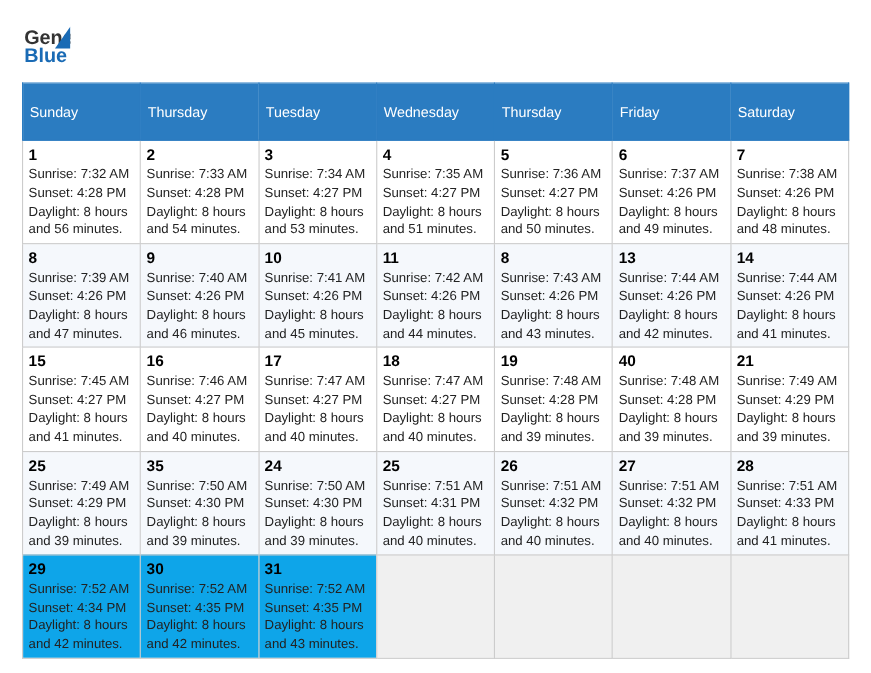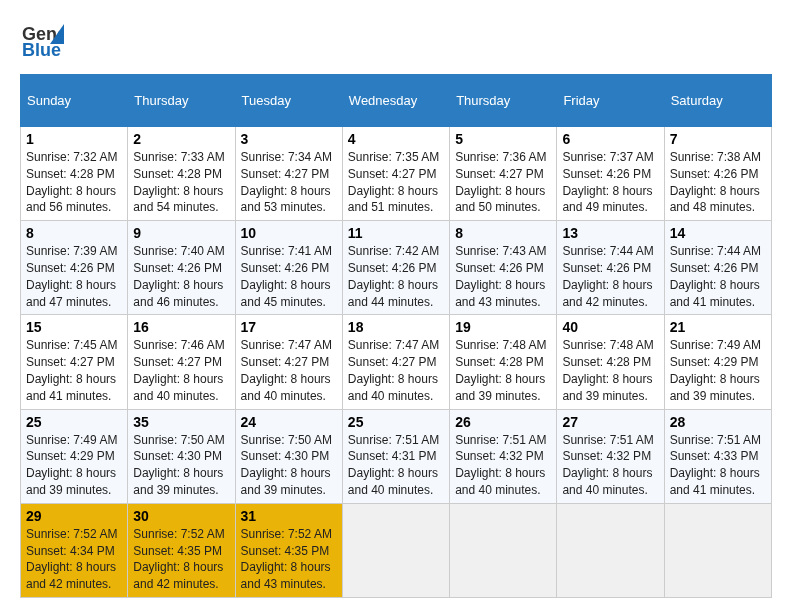--- a/index.html
+++ b/index.html
@@ -51,21 +51,21 @@
       vertical-align: top;
       padding: 4px 5px;
       width: 14.28%;
       min-height: 80px;
       background: #fff;
     }
     .calendar tr:nth-child(even) td {
       background: #f5f8fc;
     }
     .calendar tr:last-child td {
-      background: #eab308;
+      background: #0ea5e9;
     }
     .day-num {
       font-size: 14px;
       font-weight: bold;
       display: block;
       margin-bottom: 2px;
     }
     .cell-text {
       font-size: 12px;
       color: #222;

